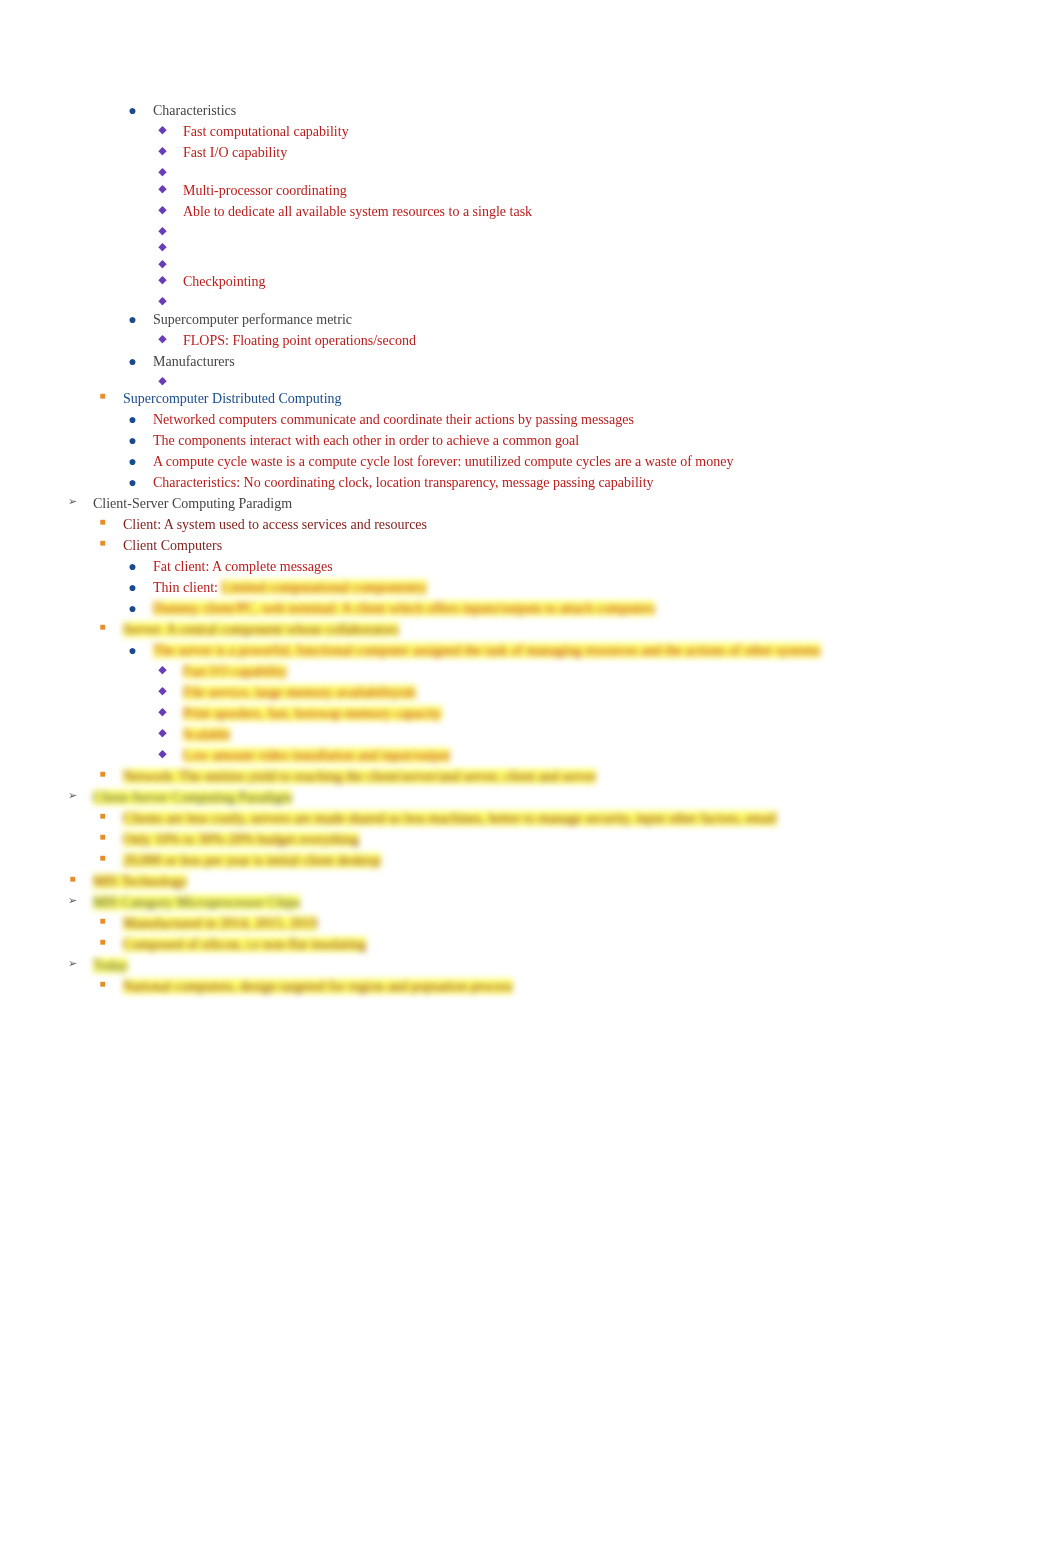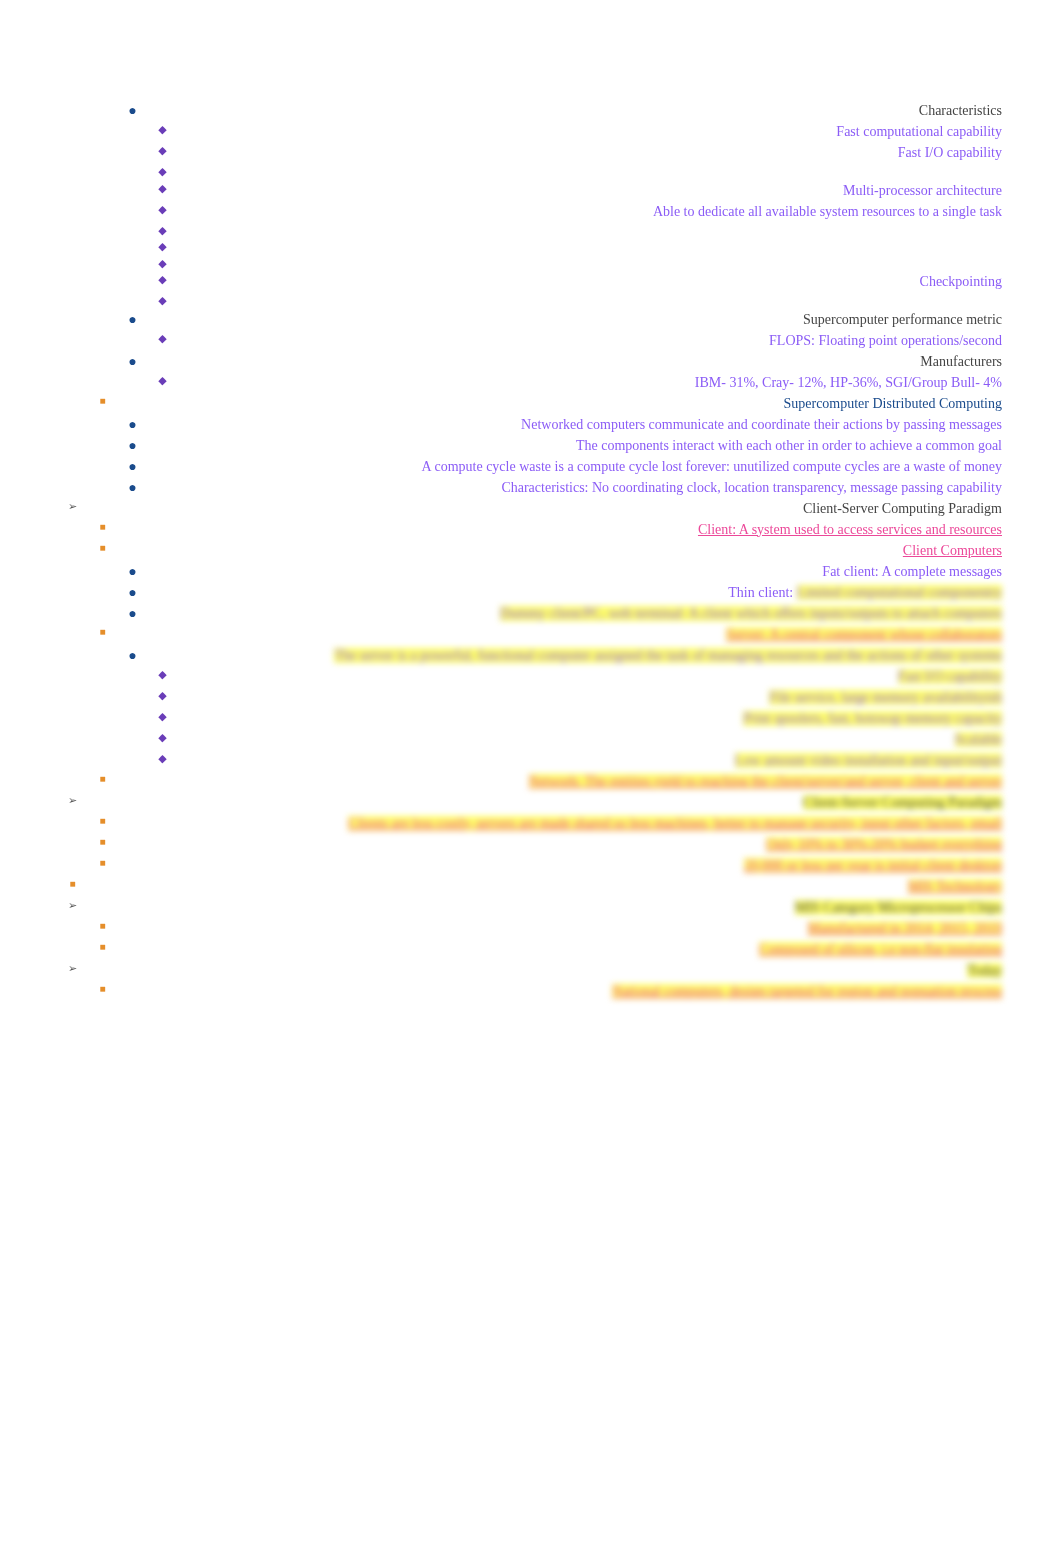--- a/index.html
+++ b/index.html
@@ -23,31 +23,31 @@
 
     
     .b-bird { color: #555; width: 25px; font-size: 11px; }
     .b-sq-orange { color: #e58e2a; width: 25px; font-size: 10px; }
     .b-dot-blue { color: #1a4b8c; width: 25px; font-size: 14px; }
     .b-dia-purple { color: #6a3db8; width: 25px; font-size: 11px; }
 
     
     .c-dark { color: #444; }
     .c-blue { color: #1a4b8c; font-family: Liberation Serif, serif; }
-    .c-dblue { color: #8b5cf6; }
-    .c-orange { color: #ec4899; text-decoration: underline; }
+    .c-dblue { color: #b91c1c; }
+    .c-orange { color: #7f1d1d; }
 
     .highlight {
       background-color: #ffff66;
     }
     .blur {
       filter: blur(3px);
       user-select: none;
     }
-    .padleft { padding-left: 8px; text-align: right; }
+    .padleft { padding-left: 8px; }
   </style>
 </head>
 <body>
 
 <div id="doc">
     <div class="item l2">
       <span class="bullet b-dot-blue">●</span>
       <span class="text-wrap padleft c-dark"><span>Characteristics</span></span>
     </div>
     <div class="item l3">
@@ -56,21 +56,21 @@
     </div>
     <div class="item l3">
       <span class="bullet b-dia-purple">◆</span>
       <span class="text-wrap padleft c-dblue"><span>Fast I/O capability</span></span>
     </div>
     <div class="item l3">
       <span class="bullet b-dia-purple">◆</span>
     </div>
     <div class="item l3">
       <span class="bullet b-dia-purple">◆</span>
-      <span class="text-wrap padleft c-dblue"><span>Multi-processor architecture</span></span>
+      <span class="text-wrap padleft c-dblue"><span>Multi-processor coordinating</span></span>
     </div>
     <div class="item l3">
       <span class="bullet b-dia-purple">◆</span>
       <span class="text-wrap padleft c-dblue"><span>Able to dedicate all available system resources to a single task</span></span>
     </div>
     <div class="item l3">
       <span class="bullet b-dia-purple">◆</span>
     </div>
     <div class="item l3">
       <span class="bullet b-dia-purple">◆</span>
@@ -92,21 +92,20 @@
     <div class="item l3">
       <span class="bullet b-dia-purple">◆</span>
       <span class="text-wrap padleft c-dblue"><span>FLOPS:   Floating point operations/second</span></span>
     </div>
     <div class="item l2">
       <span class="bullet b-dot-blue">●</span>
       <span class="text-wrap padleft c-dark"><span>Manufacturers</span></span>
     </div>
     <div class="item l3">
       <span class="bullet b-dia-purple">◆</span>
-      <span class="text-wrap padleft c-dblue"><span>IBM- 31%, Cray- 12%, HP-36%, SGI/Group Bull- 4%</span></span>
     </div>
     <div class="item l1">
       <span class="bullet b-sq-orange">■</span>
       <span class="text-wrap padleft c-blue"><span>Supercomputer Distributed Computing</span></span>
     </div>
     <div class="item l2">
       <span class="bullet b-dot-blue">●</span>
       <span class="text-wrap padleft c-dblue"><span>Networked computers communicate and coordinate their actions by passing messages</span></span>
     </div>
     <div class="item l2">

